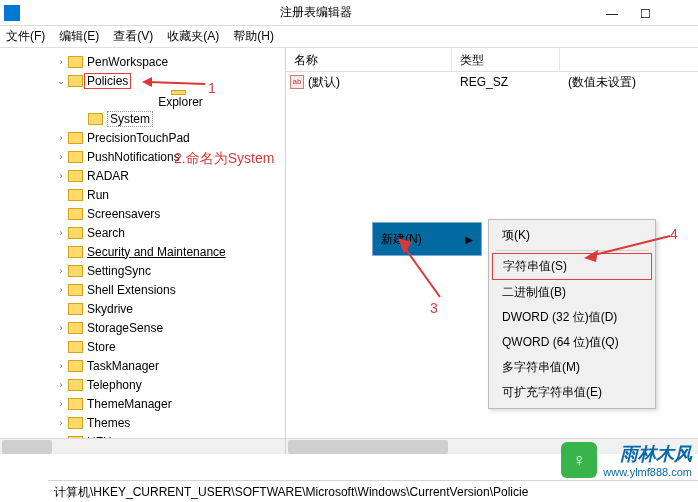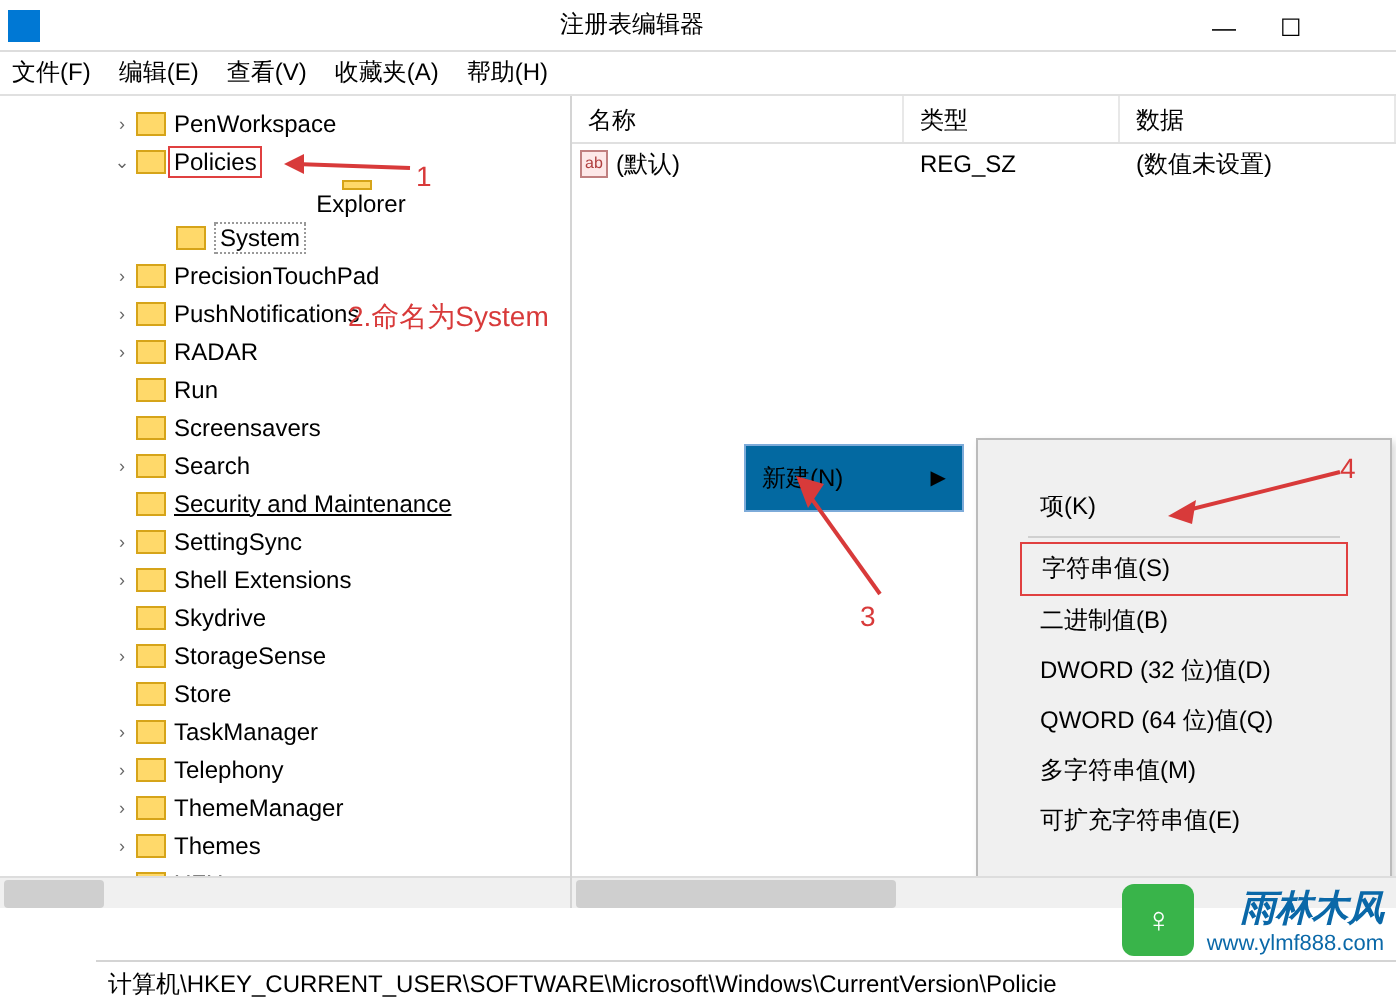--- a/index.html
+++ b/index.html
@@ -24,21 +24,21 @@
     .list-header div { padding: 4px 8px; border-right: 1px solid #e8e8e8; font-size: 12px; }
     .col-name { width: 166px; }
     .col-type { width: 108px; }
     .col-data { flex: 1; }
     .list-row { display: flex; height: 20px; align-items: center; }
     .list-row .col-name { display: flex; align-items: center; }
     .reg-icon { width: 14px; height: 14px; border: 1px solid #c08080; background: #fde8e8; margin: 0 4px; font-size: 8px; text-align: center; line-height: 12px; color: #b04040; }
     .context-layer { position: absolute; top: 174px; left: 86px; }
     .new-menu { position: absolute; left: 0; top: 0; background: #0369a1; border: 1px solid #7dabd9; width: 110px; height: 22px; display: flex; align-items: center; padding: 16px 8px; }
     .new-menu-arrow { position: absolute; right: 8px; font-size: 10px; }
-    .submenu { position: absolute; left: 116px; top: -3px; background: #f0f0f0; border: 1px solid #bbb; box-shadow: 2px 2px 4px rgba(0,0,0,0.15); width: 208px; padding: 21px; }
+    .submenu { position: absolute; left: 116px; top: -3px; background: #f0f0f0; border: 1px solid #bbb; box-shadow: 2px 2px 4px rgba(0,0,0,0.15); width: 168px; padding: 3px; }
     .submenu-item { padding: 4px 10px; font-size: 12px; }
     .submenu-sep { height: 1px; background: #d0d0d0; margin: 2px 4px; }
     .statusbar { position: absolute; bottom: 0; left: 0; right: 0; height: 22px; border-top: 1px solid #d4d4d4; padding: 3px 6px; font-size: 12px; white-space: nowrap; overflow: hidden; margin-left: 48px; }
     .ann { position: absolute; color: #d83a3a; font-size: 14px; pointer-events: none; }
     .red-arrow { position: absolute; pointer-events: none; }
     .watermark { position: absolute; right: 6px; bottom: 24px; display: flex; align-items: center; gap: 6px; }
     .wm-badge { width: 36px; height: 36px; background: #39b44a; border-radius: 6px; display: flex; align-items: center; justify-content: center; color: #fff; font-size: 18px; }
     .wm-text { display: flex; flex-direction: column; align-items: flex-end; }
     .wm-top { font-size: 18px; color: #0a68a8; font-weight: bold; font-style: italic; }
     .wm-bot { font-size: 11px; color: #0a68a8; }
@@ -176,21 +176,20 @@
         </div>
       </div>
     <div class="scrollbar-h">
       <div class="scrollbar-thumb" style="left:2px;width:50px"></div>
     </div>
   </div>
   <div class="right-pane">
     <div class="list-header">
       <div class="col-name">名称</div>
       <div class="col-type">类型</div>
-      <div class="col-data">数据</div>
     </div>
     <div class="list-row">
       <div class="col-name">
         <span class="reg-icon">ab</span>
         <span>(默认)</span>
       </div>
       <div class="col-type" style="padding-left:8px">REG_SZ</div>
       <div class="col-data" style="padding-left:8px">(数值未设置)</div>
     </div>
 

